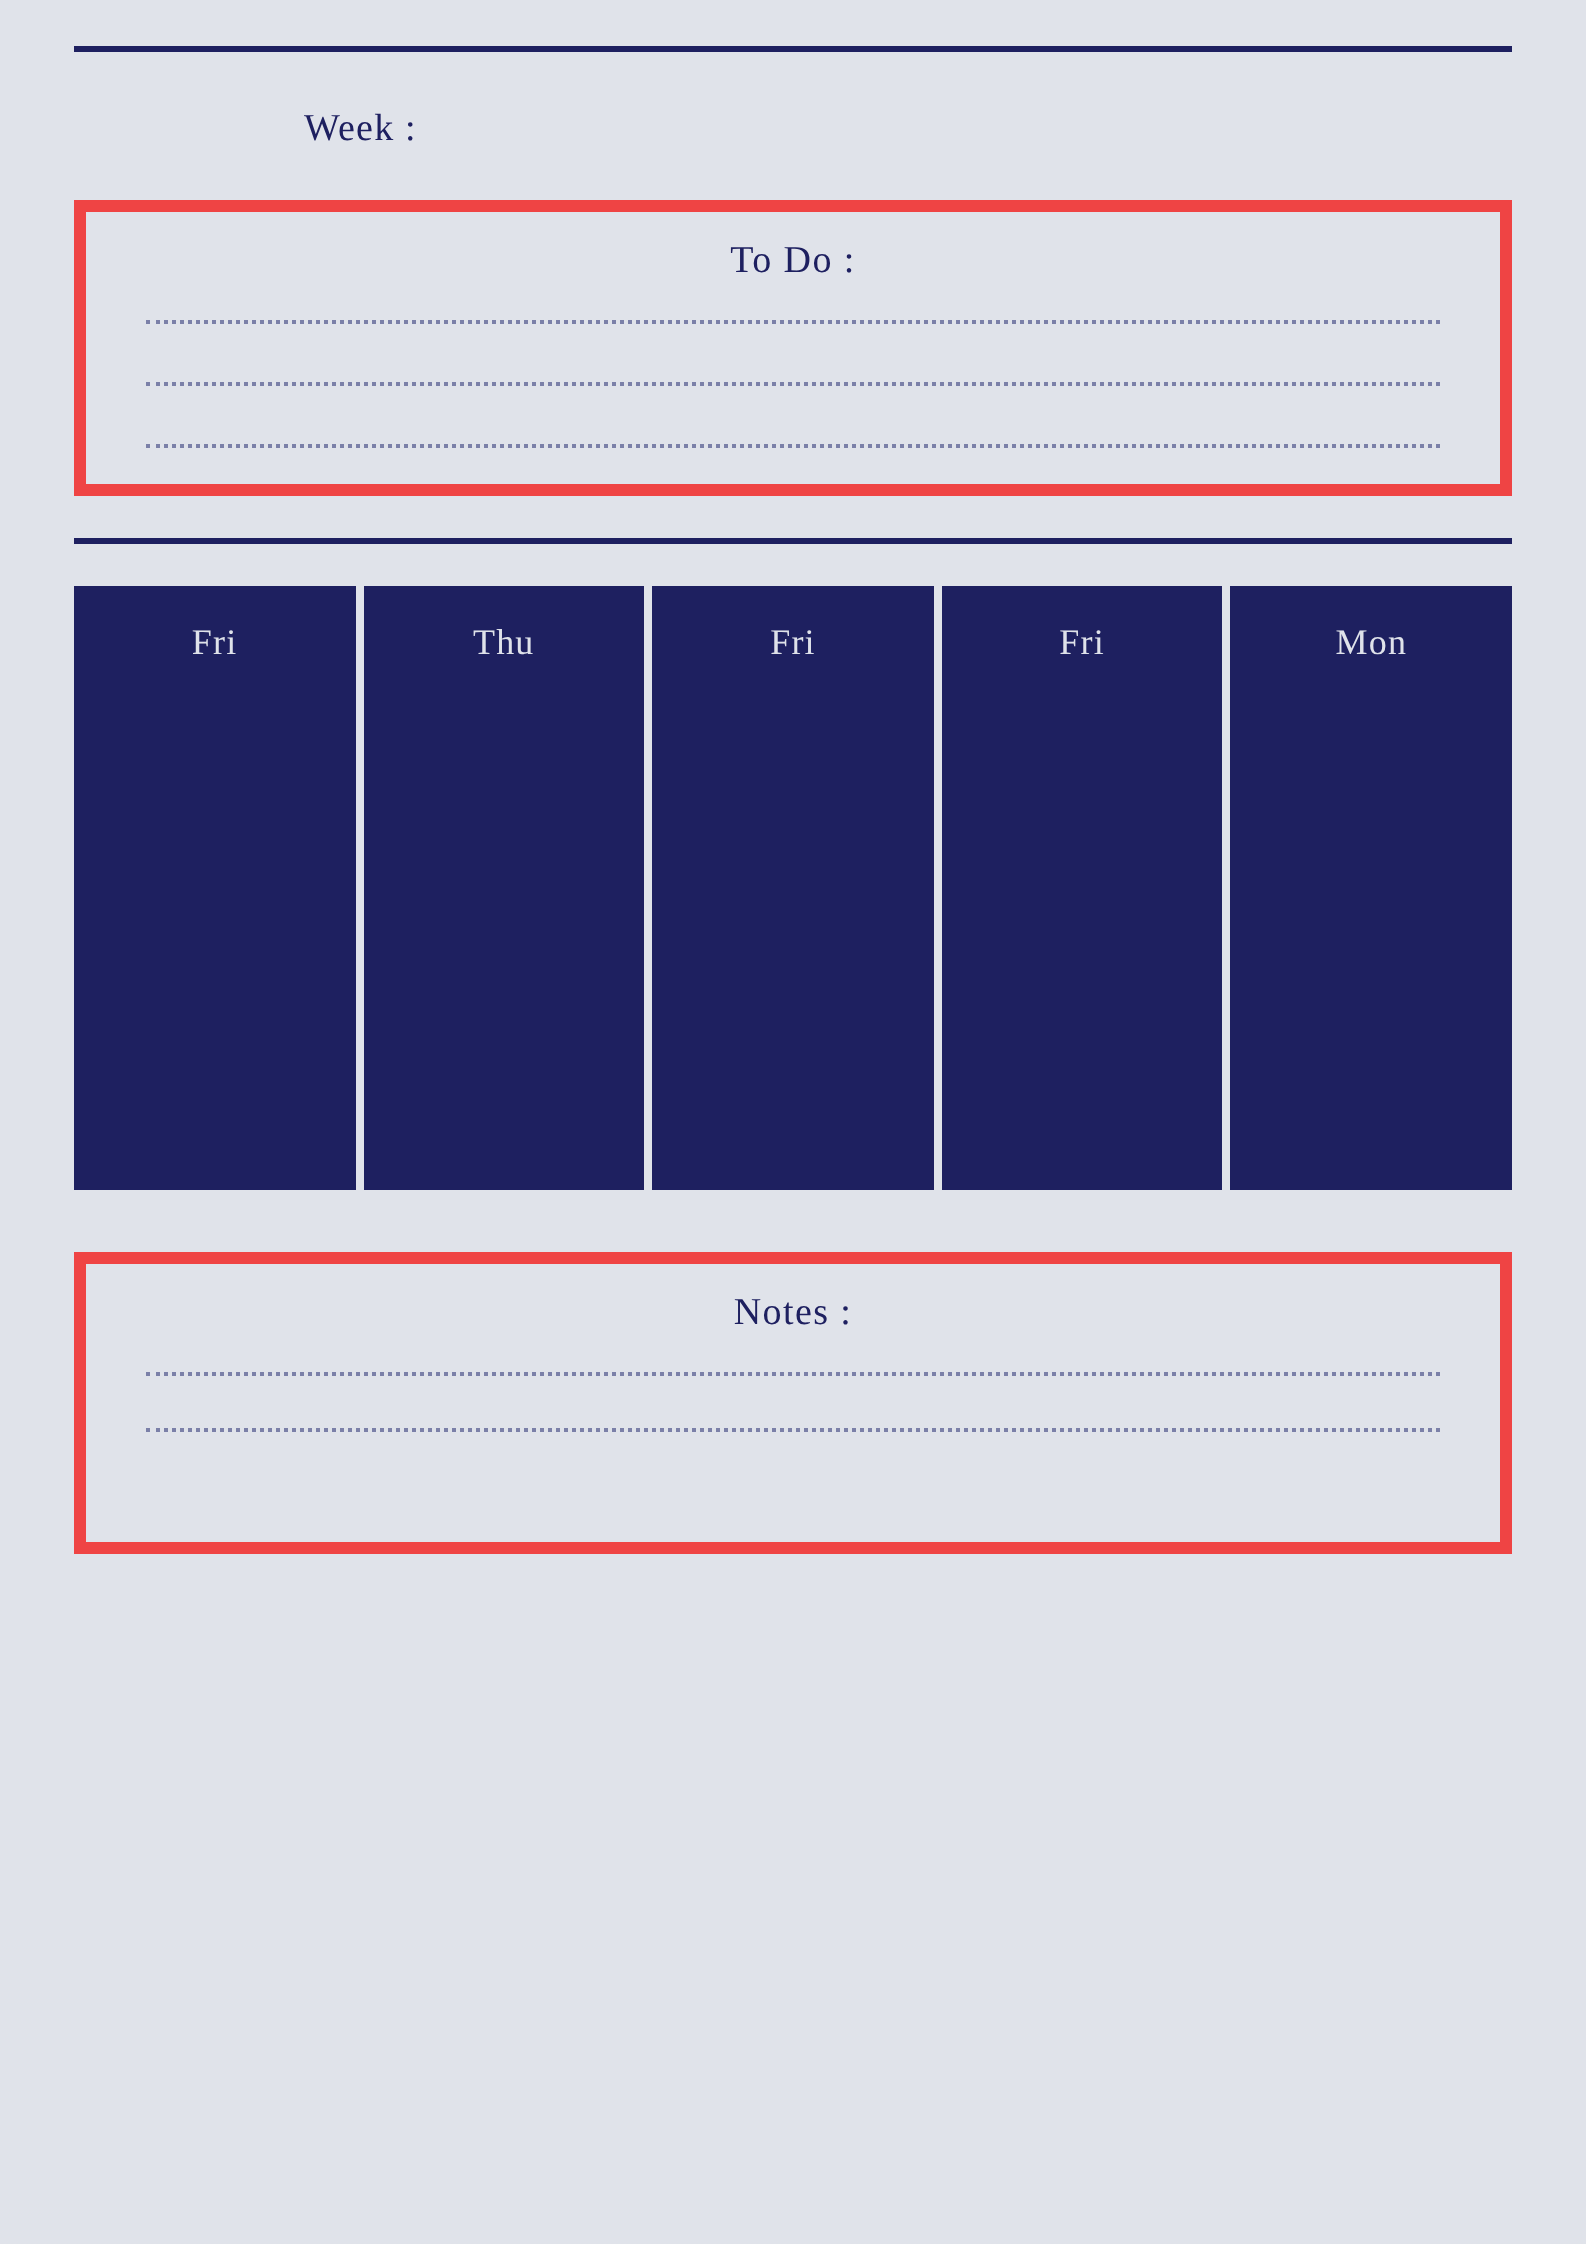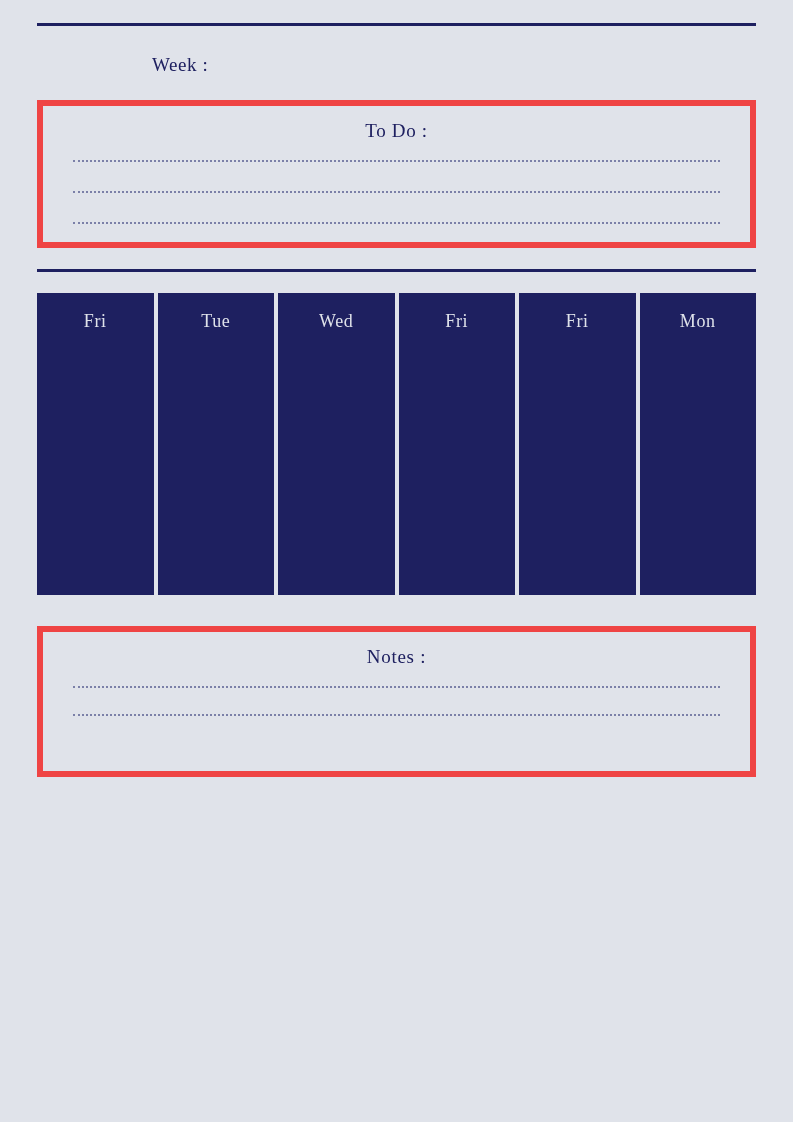--- a/index.html
+++ b/index.html
@@ -131,24 +131,21 @@
   </div>
 
 
   <div class="mid-rule"></div>
 
   <div class="days">
     <div class="day-col">
       <div class="day-label">Fri</div>
     </div>
     <div class="day-col">
-      <div class="day-label">Tue</div>
-    </div>
-    <div class="day-col">
-      <div class="day-label">Wed</div>
+      <div class="day-label">Thu</div>
     </div>
     <div class="day-col">
       <div class="day-label">Fri</div>
     </div>
     <div class="day-col">
       <div class="day-label">Fri</div>
     </div>
     <div class="day-col">
       <div class="day-label">Mon</div>
     </div>

